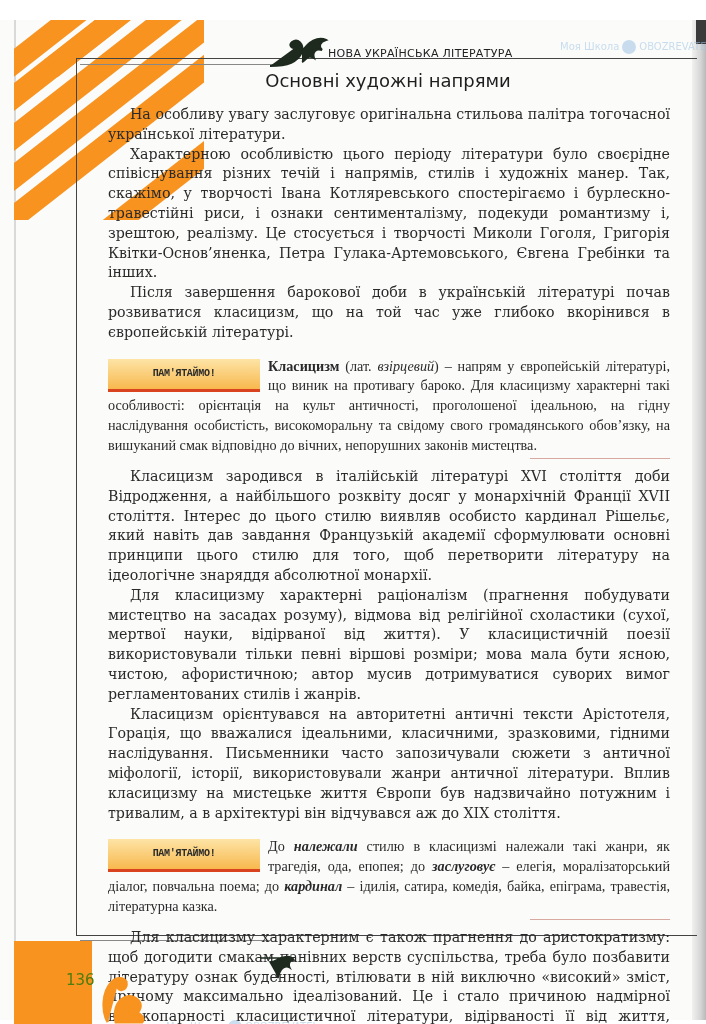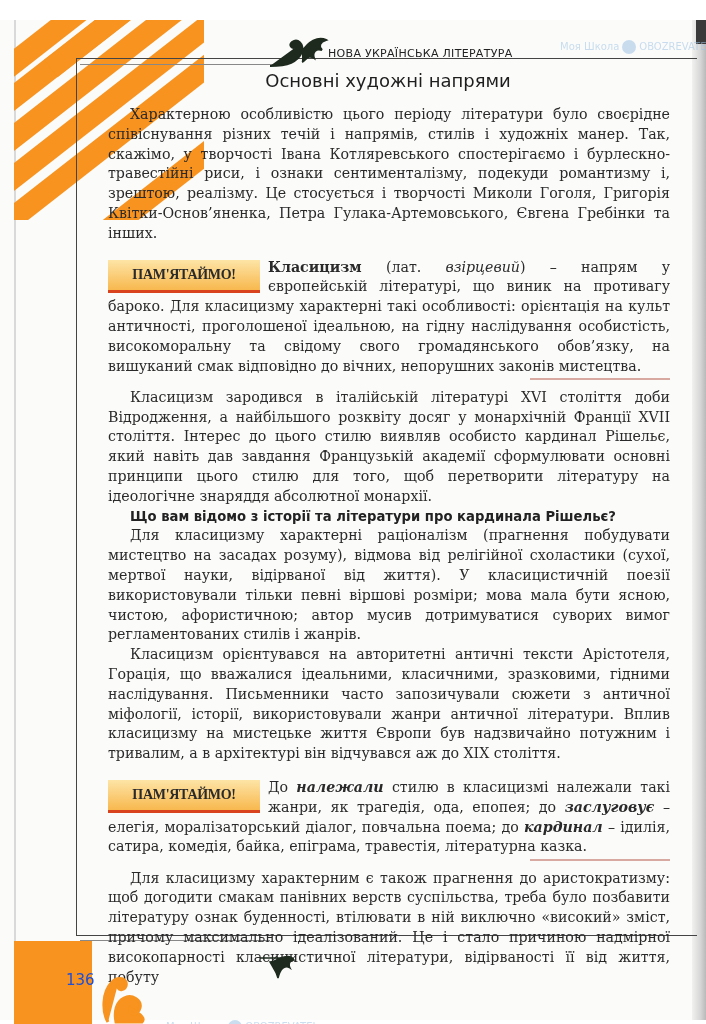--- a/index.html
+++ b/index.html
@@ -30,21 +30,21 @@
     transform:rotate(-38deg); transform-origin:left top;
   }
   .left-rule {
     position:absolute; left:14px; top:0; width:2px; height:1000px; background:#d9d9d9;
   }
   .orange-block {
     position:absolute; left:14px; top:921px; width:78px; height:83px; background:#f7931e;
   }
   .page-number {
     position:absolute; left:66px; top:951px; font-family:"DejaVu Sans", sans-serif;
-    font-size:15px; color:#1d4ed8;
+    font-size:15px; color:#4d7c0f;
   }
   .corner-ornament {
     position:absolute; left:98px; top:952px; width:52px; height:52px;
   }
   
   .frame {
     position:absolute; left:76px; top:38px; width:620px; height:876px;
     border-left:1.5px solid #444; border-top:1.5px solid #444; border-bottom:1.5px solid #444;
   }
   .frame-top-inner {
@@ -70,24 +70,24 @@
   }
   .body-text p { margin:0; text-indent:22px; }
   .body-text .gap { height:8px; }
   .remember {
     position:relative; margin-top:10px; min-height:40px;
   }
   .remember-badge {
     float:left; width:152px; height:30px; margin-right:8px; margin-top:2px;
     background:linear-gradient(to bottom, #fde4a6, #f8b84e);
     border-bottom:3px solid #d9431e;
-    font-family:Liberation Serif, serif; font-weight:bold; font-size:14px; color:#2a2a2a;
+    font-family:Liberation Mono, monospace; font-weight:bold; font-size:10px; color:#2a2a2a;
     text-align:center; line-height:30px; letter-spacing:-0.3px;
   }
-  .remember-text { margin:0; text-indent:0 !important; }
+  .remember-text { margin:0; text-indent:0 !important;font-family:Liberation Serif, serif; }
   .remember-rule {
     height:1.5px; background:#d8a9a0; margin:2px 0 0 auto; width:140px;
   }
   .question {
     margin:6px 0 6px 0; text-indent:0 !important;
     font-family:"DejaVu Sans", sans-serif; font-weight:bold; font-size:13.2px; color:#222;
     padding-left:22px;
   }
   b.term { font-weight:bold; }
   i { font-style:italic; }
@@ -122,31 +122,32 @@
   <div class="frame-top-inner"></div>
   <div class="frame-bottom-inner"></div>
 
   <svg class="header-ornament" viewBox="0 0 62 36">
     <path d="M2 34 C20 34 30 30 34 20 C36 12 30 6 24 10 C20 13 24 18 28 15 M34 20 C40 10 50 4 58 8 C52 10 50 14 54 18 C48 16 44 20 46 26 C40 22 38 28 34 30" fill="#1e2a1e" stroke="#1e2a1e" stroke-width="2"></path>
   </svg>
   <div class="running-head">НОВА УКРАЇНСЬКА ЛІТЕРАТУРА</div>
   <div class="section-title">Основні художні напрями</div>
 
   <div class="body-text">
+    <p>На особливу увагу заслуговує оригінальна стильова палітра тогочасної української літератури.</p>
     <p>Характерною особливістю цього періоду літератури було своєрідне співіснування різних течій і напрямів, стилів і художніх манер. Так, скажімо, у творчості Івана Котляревського спостерігаємо і бурлескно-травестійні риси, і ознаки сентименталізму, подекуди романтизму і, зрештою, реалізму. Це стосується і творчості Миколи Гоголя, Григорія Квітки-Основ’яненка, Петра Гулака-Артемовського, Євгена Гребінки та інших.</p>
+    <p>Після завершення барокової доби в українській літературі почав розвиватися класицизм, що на той час уже глибоко вкорінився в європейській літературі.</p>
 
     <div class="remember" style="margin-top:14px;">
       <div class="remember-badge">ПАМ'ЯТАЙМО!</div>
       <p class="remember-text"><b class="term">Класицизм</b><span> (лат. </span><i>взірцевий</i><span>) – напрям у європейській літературі, що виник на противагу бароко. Для класицизму характерні такі особливості: орієнтація на культ античності, проголошеної ідеальною, на гідну наслідування особистість, високоморальну та свідому свого громадянського обов’язку, на вишуканий смак відповідно до вічних, непорушних законів мистецтва.</span></p>
       <div class="remember-rule"></div>
     </div>
 
     <div class="gap"></div>
     <p>Класицизм зародився в італійській літературі XVI століття доби Відродження, а найбільшого розквіту досяг у монархічній Франції XVII століття. Інтерес до цього стилю виявляв особисто кардинал Рішельє, який навіть дав завдання Французькій академії сформулювати основні принципи цього стилю для того, щоб перетворити літературу на ідеологічне знаряддя абсолютної монархії.</p>
-    <p class="question">Що вам відомо з історії та літератури про кардинала Рішельє?</p>
     <p>Для класицизму характерні раціоналізм (прагнення побудувати мистецтво на засадах розуму), відмова від релігійної схоластики (сухої, мертвої науки, відірваної від життя). У класицистичній поезії використовували тільки певні віршові розміри; мова мала бути ясною, чистою, афористичною; автор мусив дотримуватися суворих вимог регламентованих стилів і жанрів.</p>
     <p>Класицизм орієнтувався на авторитетні античні тексти Арістотеля, Горація, що вважалися ідеальними, класичними, зразковими, гідними наслідування. Письменники часто запозичували сюжети з античної міфології, історії, використовували жанри античної літератури. Вплив класицизму на мистецьке життя Європи був надзвичайно потужним і тривалим, а в архітектурі він відчувався аж до XIX століття.</p>
 
     <div class="remember" style="margin-top:14px;">
       <div class="remember-badge">ПАМ'ЯТАЙМО!</div>
       <p class="remember-text"><span>До </span><span class="bi">належали</span><span> стилю в класицизмі належали такі жанри, як трагедія, ода, епопея; до </span><span class="bi">заслуговує</span><span> – елегія, моралізаторський діалог, повчальна поема; до </span><span class="bi">кардинал</span><span> – ідилія, сатира, комедія, байка, епіграма, травестія, літературна казка.</span></p>
       <div class="remember-rule"></div>
     </div>
 
     <div class="gap"></div>

